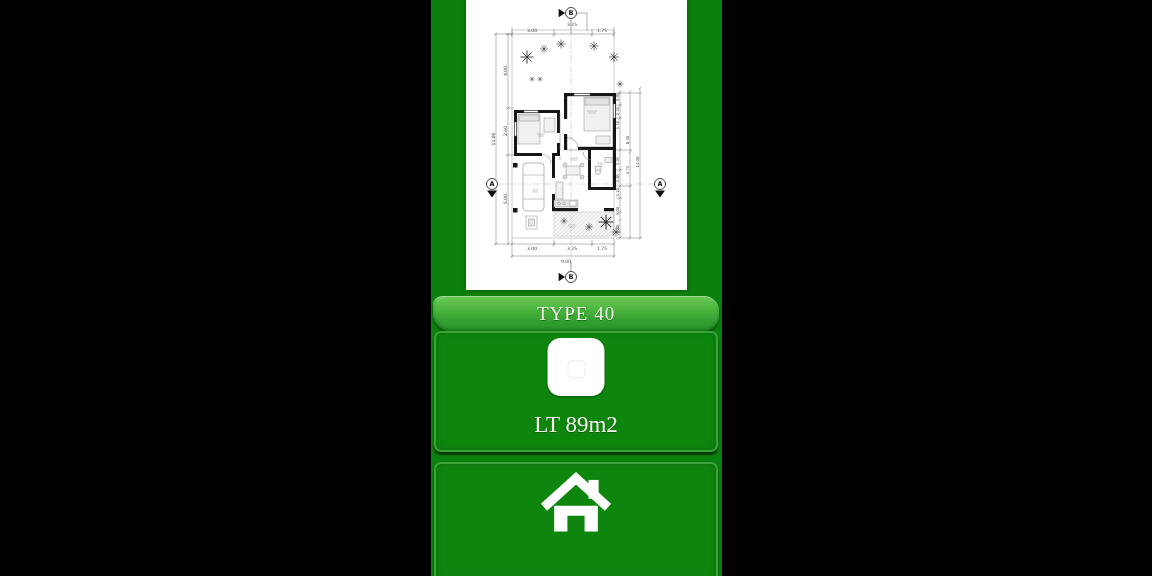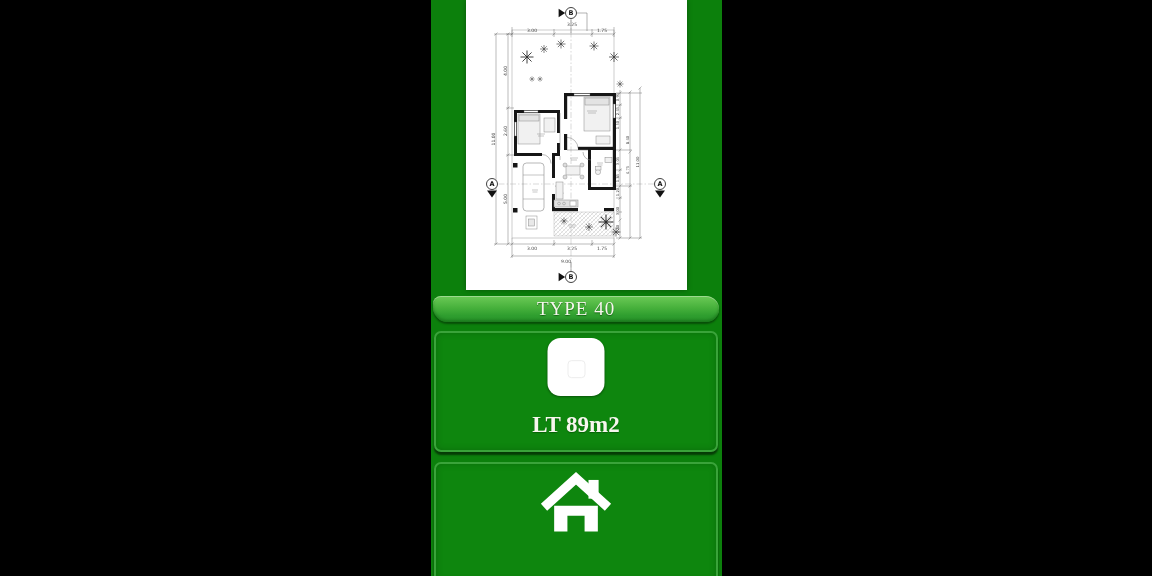--- a/index.html
+++ b/index.html
@@ -2,40 +2,40 @@
 <html><head>
 <meta charset="utf-8">
 <style>
   html,body{margin:0;padding:0;background:#000;}
   .stage{position:relative;width:1152px;height:576px;background:#000;overflow:hidden;
          font-family:"Liberation Serif","DejaVu Serif",serif;}
   .panel{position:absolute;left:431px;top:0;width:291px;height:576px;background:#0c800c;}
   .plan-image{position:absolute;left:35px;top:0;width:221px;height:290px;background:#ffffff;
               box-shadow:0 0 5px rgba(0,0,0,0.35);}
   .plan-image svg{display:block;width:221px;height:290px;}
-  .banner{position:absolute;left:2px;top:296px;width:286px;height:26px;
+  .banner{position:absolute;left:2px;top:296px;width:286px;height:35px;
           border-radius:9px 15px 15px 17px;
           background:linear-gradient(to bottom,#6cca57 0%,#47b13c 45%,#2f9e2f 75%,#28962a 100%);
           box-shadow:inset 0 1px 0 rgba(255,255,255,0.35), inset 0 -2px 3px rgba(0,60,0,0.35), 0 2px 2px rgba(0,0,0,0.4);
           display:flex;align-items:center;justify-content:center;}
   .banner-label{color:#f7f7ee;font-size:19px;letter-spacing:1px;
                 text-shadow:0 1px 1px rgba(0,60,0,0.6);}
   .card{position:absolute;left:3px;width:284px;height:121px;background:#0e860e;
         border:2px solid #3aa33a;border-radius:7px;box-sizing:border-box;
         box-shadow:0 3px 2px rgba(0,0,0,0.55), inset 0 0 6px rgba(0,40,0,0.25);}
   .card.lt{top:331px;}
   .card.lb{top:462px;}
   .square-icon{position:absolute;left:50%;top:5px;transform:translateX(-50%);
                width:57px;height:58px;background:#fff;border-radius:13px;
                box-shadow:0 1px 2px rgba(0,0,0,0.35);}
   .square-icon .watermark{position:absolute;left:50%;top:50%;transform:translate(-50%,-38%);
                width:16px;height:16px;border:1.5px solid #ededed;border-radius:4px;}
   .house-icon{position:absolute;left:50%;top:5px;transform:translateX(-50%);}
   .card-label{position:absolute;left:0;right:0;bottom:12px;text-align:center;
-              color:#f7f7ee;font-size:23px;text-shadow:0 1px 1px rgba(0,60,0,0.5);font-weight:bold;}
+              color:#f7f7ee;font-size:23px;text-shadow:0 1px 1px rgba(0,60,0,0.5);}
   .dimtext{font-family:"DejaVu Sans",sans-serif;fill:#444;}
   .marktext{font-family:"DejaVu Sans",sans-serif;fill:#111;font-weight:bold;}
 </style>
 </head>
 <body>
 
 <div class="stage">
   <div class="panel">
 
     <div class="plan-image">

